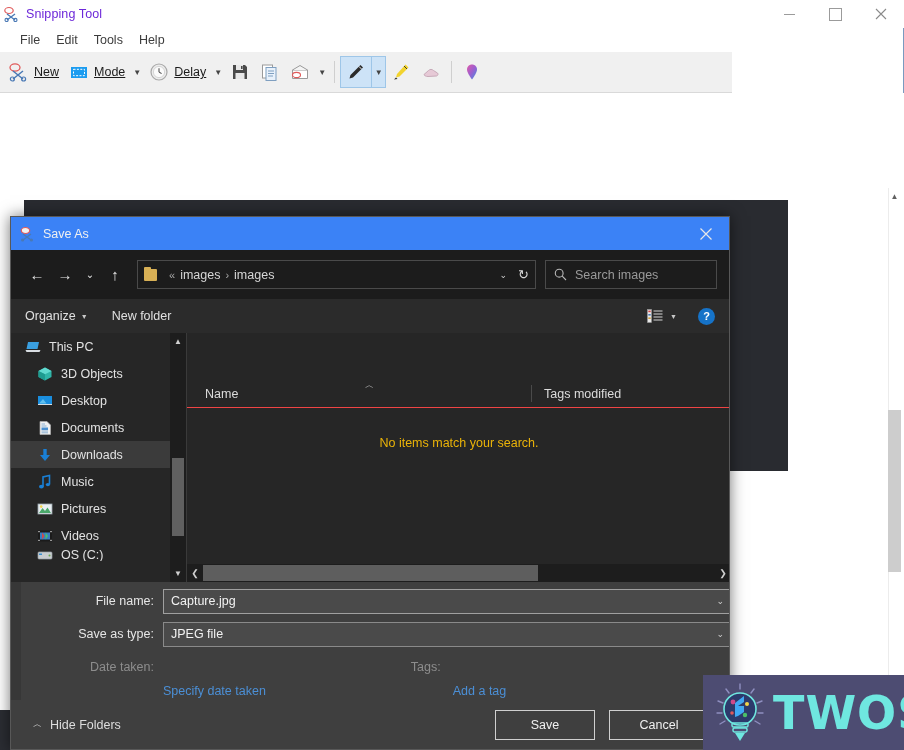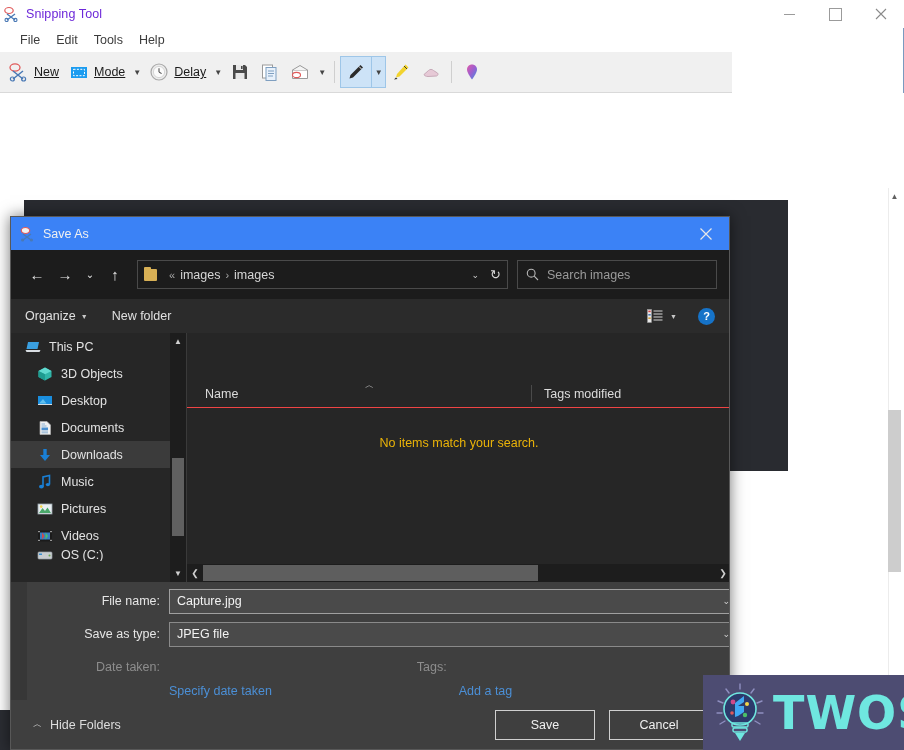--- a/index.html
+++ b/index.html
@@ -148,21 +148,21 @@
     content: ""; position: absolute; left: 0; top: -2px; width: 7px; height: 3px;
     background: #d8b055; border-radius: 1px 1px 0 0;
   }
   .crumb { color: #d6d6d6; font-size: 12.5px; }
   .crumb-sep { color: #a9a9a9; font-size: 11px; padding: 0 5px; }
   .addr-caret { position: absolute; right: 28px; color: #cfcfcf; font-size: 9px; }
   .refresh-btn {
     position: absolute; right: 6px; color: #d6d6d6; font-size: 13px;
   }
   .search-box {
-    width: 200px; height: 29px; margin-left: 9px; background: #1c1c1c;
+    width: 172px; height: 29px; margin-left: 9px; background: #1c1c1c;
     border: 1px solid #4a4a4a; display: flex; align-items: center; padding: 0 8px; gap: 8px;
   }
   .search-placeholder { color: #9a9a9a; font-size: 12.5px; }
 
   .dlg-cmdbar {
     height: 34px; background: #2b2b2b;
     display: flex; align-items: center; padding: 0 14px; position: relative;
   }
   .cmd-item { color: #e0e0e0; font-size: 12.5px; display: flex; align-items: center; gap: 5px; margin-right: 24px; }
   .cmd-caret { font-size: 7px; color: #c8c8c8; }
@@ -221,21 +221,21 @@
     display: flex; align-items: center;
   }
   .lh-left, .lh-right {
     width: 16px; height: 18px; display: flex; align-items: center; justify-content: center;
     color: #cfcfcf; font-size: 9px; flex: none;
   }
   .lh-right { margin-left: auto; }
   .lh-thumb { width: 335px; height: 16px; background: #5e5e5e; }
 
   .dlg-fields {
-    position: absolute; left: 16px; top: 365px; width: 720px; height: 120px; background: #3f3f3f;
+    position: absolute; left: 10px; top: 365px; width: 720px; height: 120px; background: #3f3f3f;
   }
   .field-row { display: flex; align-items: center; height: 28px; margin-top: 5px; }
   .field-label {
     width: 142px; text-align: right; padding-right: 9px; color: #e6e6e6; font-size: 12.5px;
   }
   .field-input {
     width: 570px; height: 25px; background: #4a4a4a; border: 1px solid #a0a0a0;
     display: flex; align-items: center; padding: 0 7px; color: #f2f2f2; font-size: 12.5px;
     position: relative;
   }

